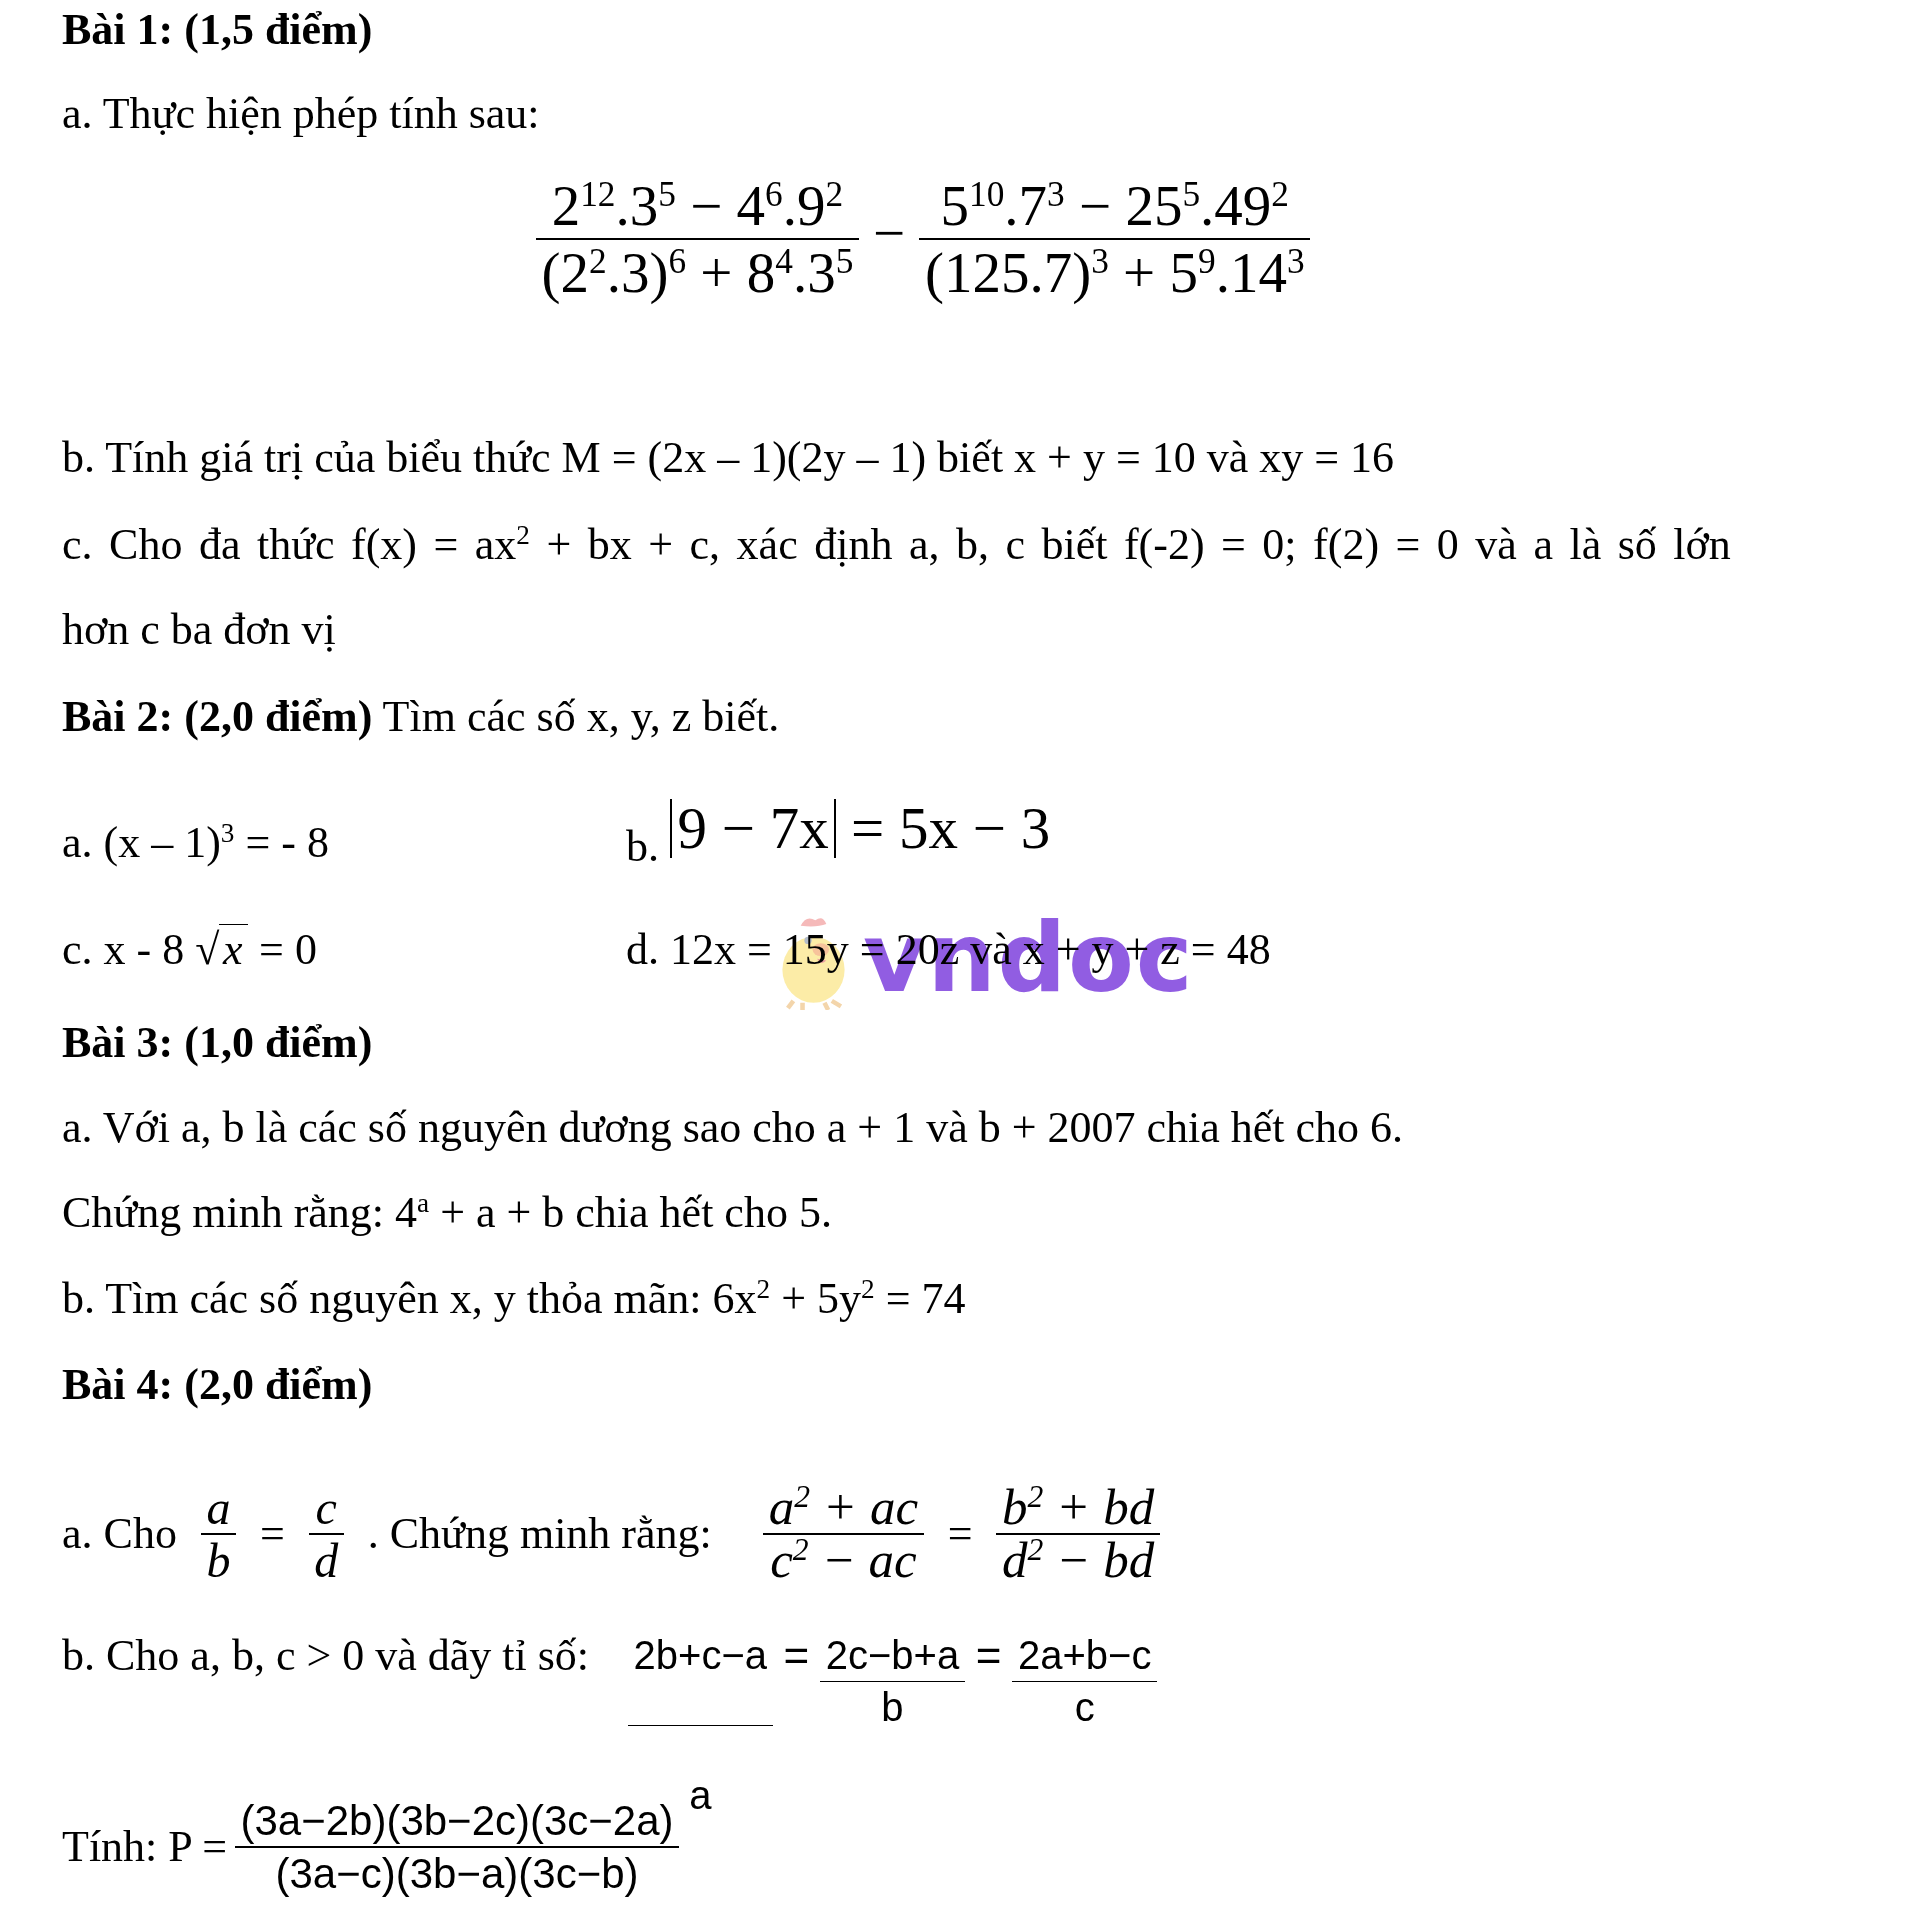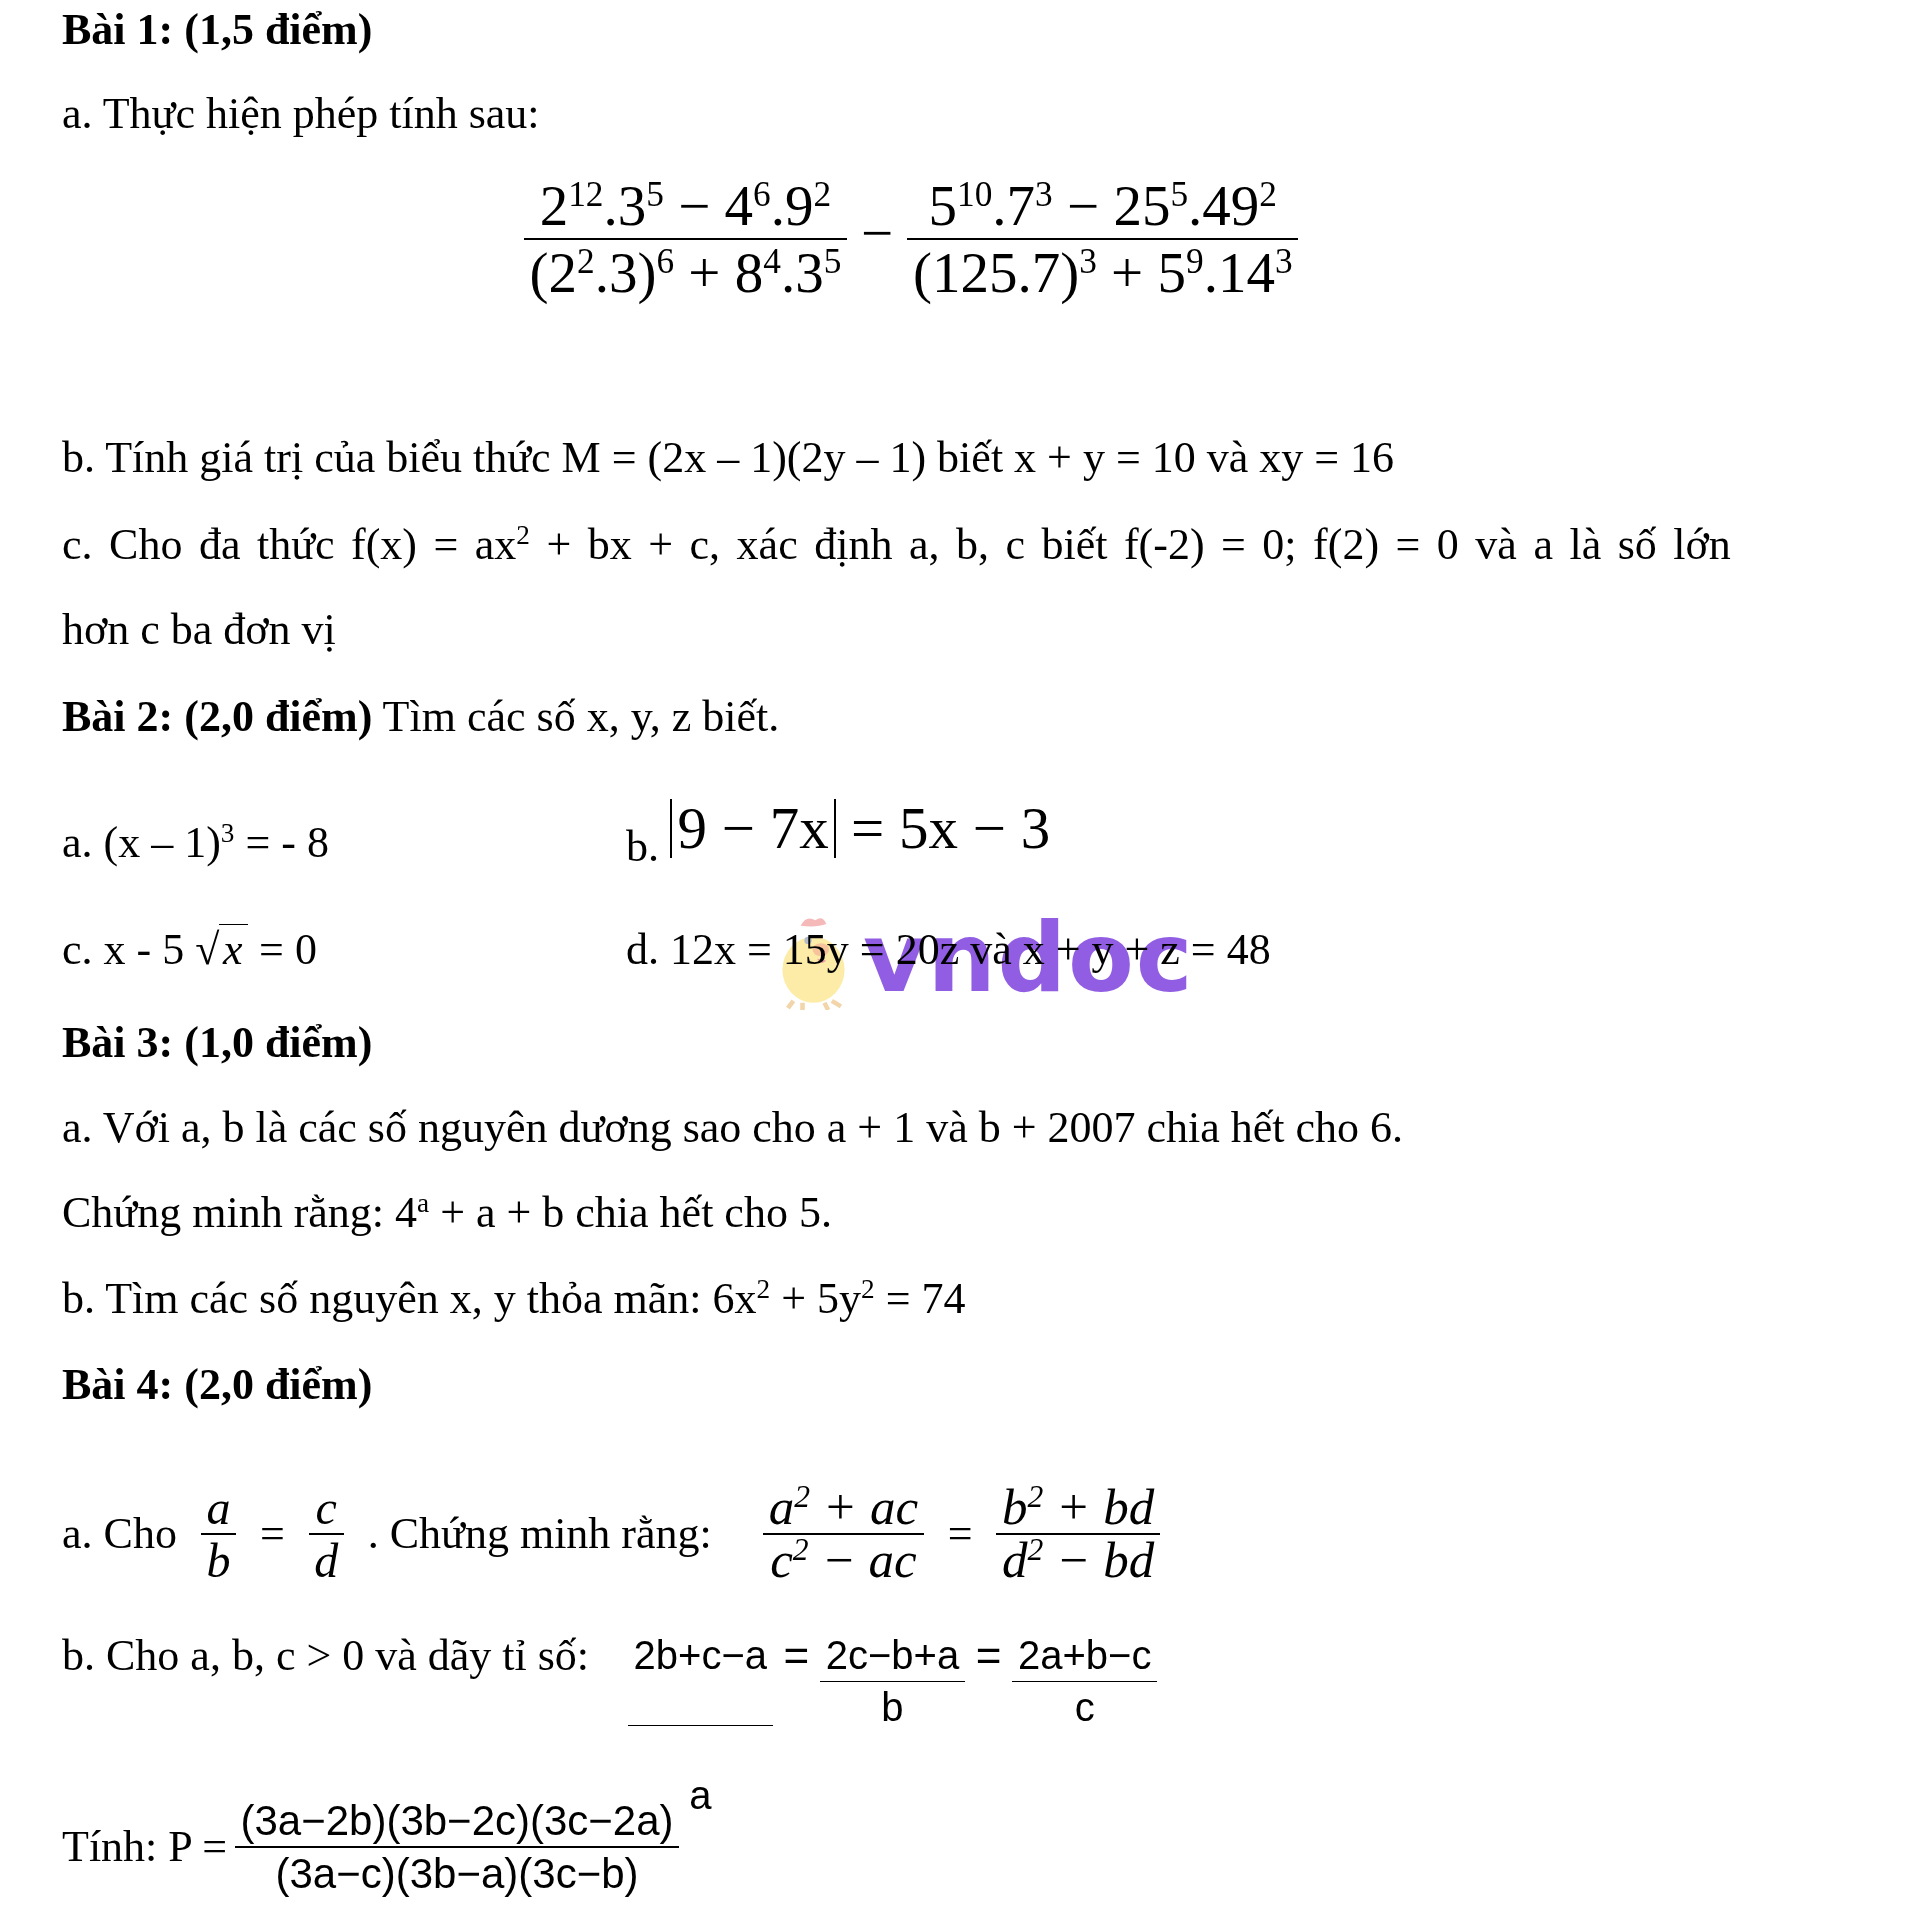--- a/index.html
+++ b/index.html
@@ -37,21 +37,21 @@
     <path d="M20 96 l-6 8 M30 98 l0 8 M54 98 l4 8 M62 96 l10 6" stroke="#f0c890" stroke-width="5"></path>
   </svg>
   <div class="wm-text">vndoc</div>
 </div>
 
 <div class="text-layer">
 
 <div class="line bold" style="top:3.7px;">Bài 1: (1,5 điểm)</div>
 <div class="line" style="top:88px;">a. Thực hiện phép tính sau:</div>
 
-<div class="abs" style="left:524px; top:173px; font-size:57px;">
+<div class="abs" style="left:536px; top:173px; font-size:57px;">
   <span class="frac">
     <span class="num">
       <span>2</span><sup>12</sup><span>.3</span><sup>5</sup><span> − 4</span><sup>6</sup><span>.9</span><sup>2</sup>
     </span>
     <span class="bar"></span>
     <span class="den">
       <span>(2</span><sup>2</sup><span>.3)</span><sup>6</sup><span> + 8</span><sup>4</sup><span>.3</span><sup>5</sup>
     </span>
   </span>
   <span>−</span>
@@ -73,21 +73,21 @@
 <div class="line" style="top:691px;"><span class="bold">Bài 2: (2,0 điểm)</span><span> Tìm các số x, y, z biết.</span></div>
 
 <div class="line" style="top:817px;"><span>a. (x – 1)</span><sup>3</sup><span> = - 8</span></div>
 
 <div class="line" style="left:626px; top:799px; height:73px;">
   <span style="vertical-align:-13px;">b.</span>
   <span class="big abs-bars">9 − 7x</span><span class="big"> = 5x − 3</span>
 </div>
 
 <div class="line" style="top:924px;">
-  <span>c. x - 5</span>
+  <span>c. x - 8</span>
   <span class="sqrt">√<span class="rad">x</span></span>
   <span> = 0</span>
 </div>
 <div class="line" style="left:626px; top:924px;">d. 12x = 15y = 20z và x + y + z = 48</div>
 
 <div class="line bold" style="top:1017px;">Bài 3: (1,0 điểm)</div>
 <div class="line" style="top:1102px;">a. Với a, b là các số nguyên dương sao cho a + 1 và b + 2007 chia hết cho 6.</div>
 <div class="line" style="top:1187px;"><span>Chứng minh rằng: 4</span><sup>a</sup><span> + a + b chia hết cho 5.</span></div>
 <div class="line" style="top:1273px;"><span>b. Tìm các số nguyên x, y thỏa mãn: 6x</span><sup>2</sup><span> + 5y</span><sup>2</sup><span> = 74</span></div>
 

